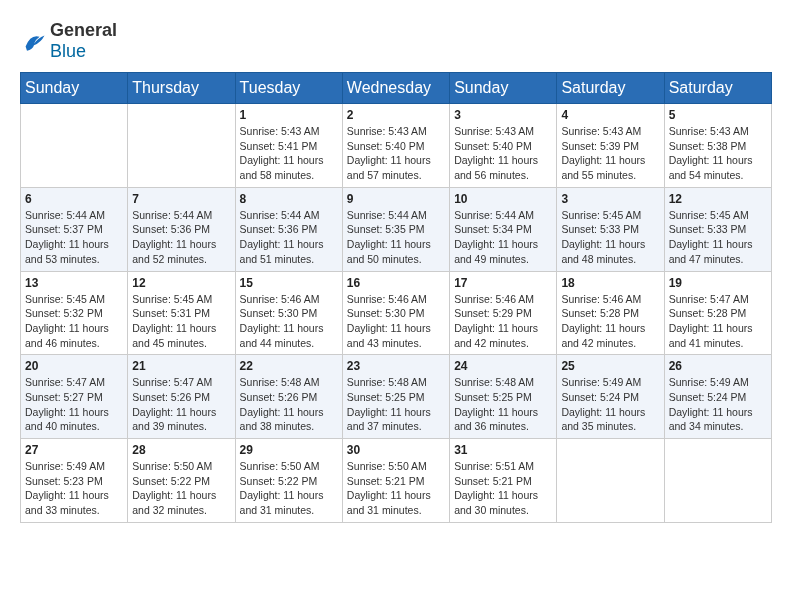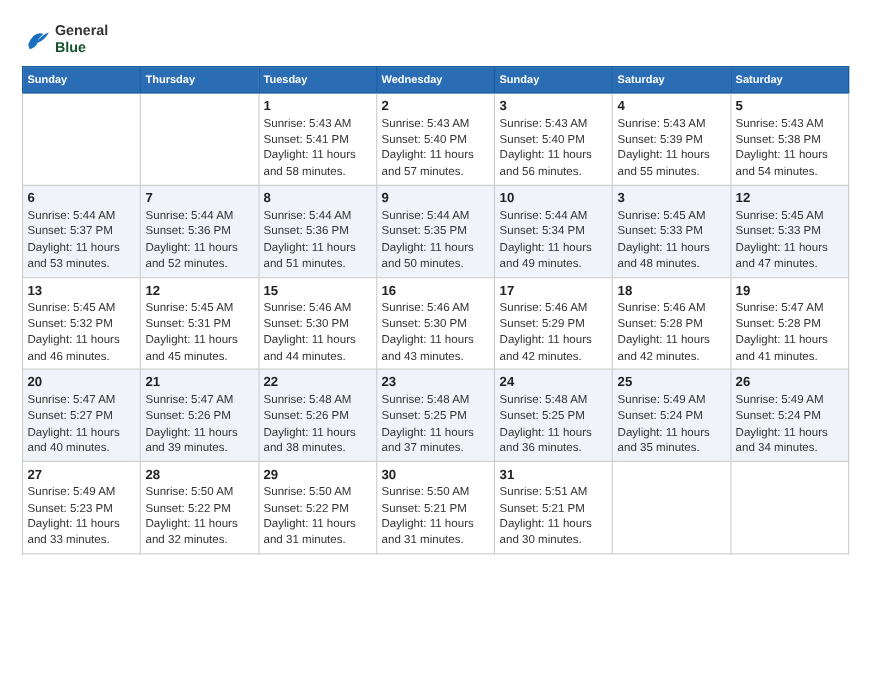--- a/index.html
+++ b/index.html
@@ -12,21 +12,21 @@
     }
     .header-logo {
       display: flex;
       align-items: flex-start;
       justify-content: space-between;
       margin-bottom: 10px;
     }
     .logo {
       display: flex;
       align-items: center;
-      font-size: 13px;
+      font-size: 18px;
       font-weight: bold;
     }
     .logo-bird {
       width: 28px;
       height: 28px;
       margin-right: 2px;
     }
     .title-section {
       text-align: right;
     }
@@ -43,22 +43,22 @@
     .calendar {
       width: 100%;
       border-collapse: collapse;
       font-size: 11px;
     }
     .calendar th {
       background-color: #2a6db5;
       color: white;
       padding: 6px 4px;
       text-align: left;
-      font-size: 10px;
-      font-weight: bold;
+      font-size: 16px;
+      font-weight: normal;
       border: 1px solid #1a5a9a;
     }
     .calendar td {
       border: 1px solid #ccc;
       padding: 4px;
       vertical-align: top;
       width: 107px;
       min-height: 80px;
       background: #fff;
     }
@@ -86,21 +86,21 @@
 </head>
 <body>
 
 <div class="header-logo">
   <div class="logo">
     <svg class="logo-bird" viewBox="0 0 40 40" xmlns="http://www.w3.org/2000/svg">
       <path d="M8 28 Q15 10 28 14 Q22 18 20 24 Q25 16 35 12 Q30 22 20 26 Q18 32 10 34 Z" fill="#1a6ec0"></path>
     </svg>
     <div>
       <span style="color:#333;font-weight:bold;">General</span><br>
-      <span style="color:#14532d;font-weight:bold;">Blue</span>
+      <span style="color:#0369a1;font-weight:normal;">Blue</span>
     </div>
   </div>
   <div class="title-section">
     <div class="month-title"></div>
     <div class="location"></div>
   </div>
 </div>
 
 <table class="calendar">
   <thead>

